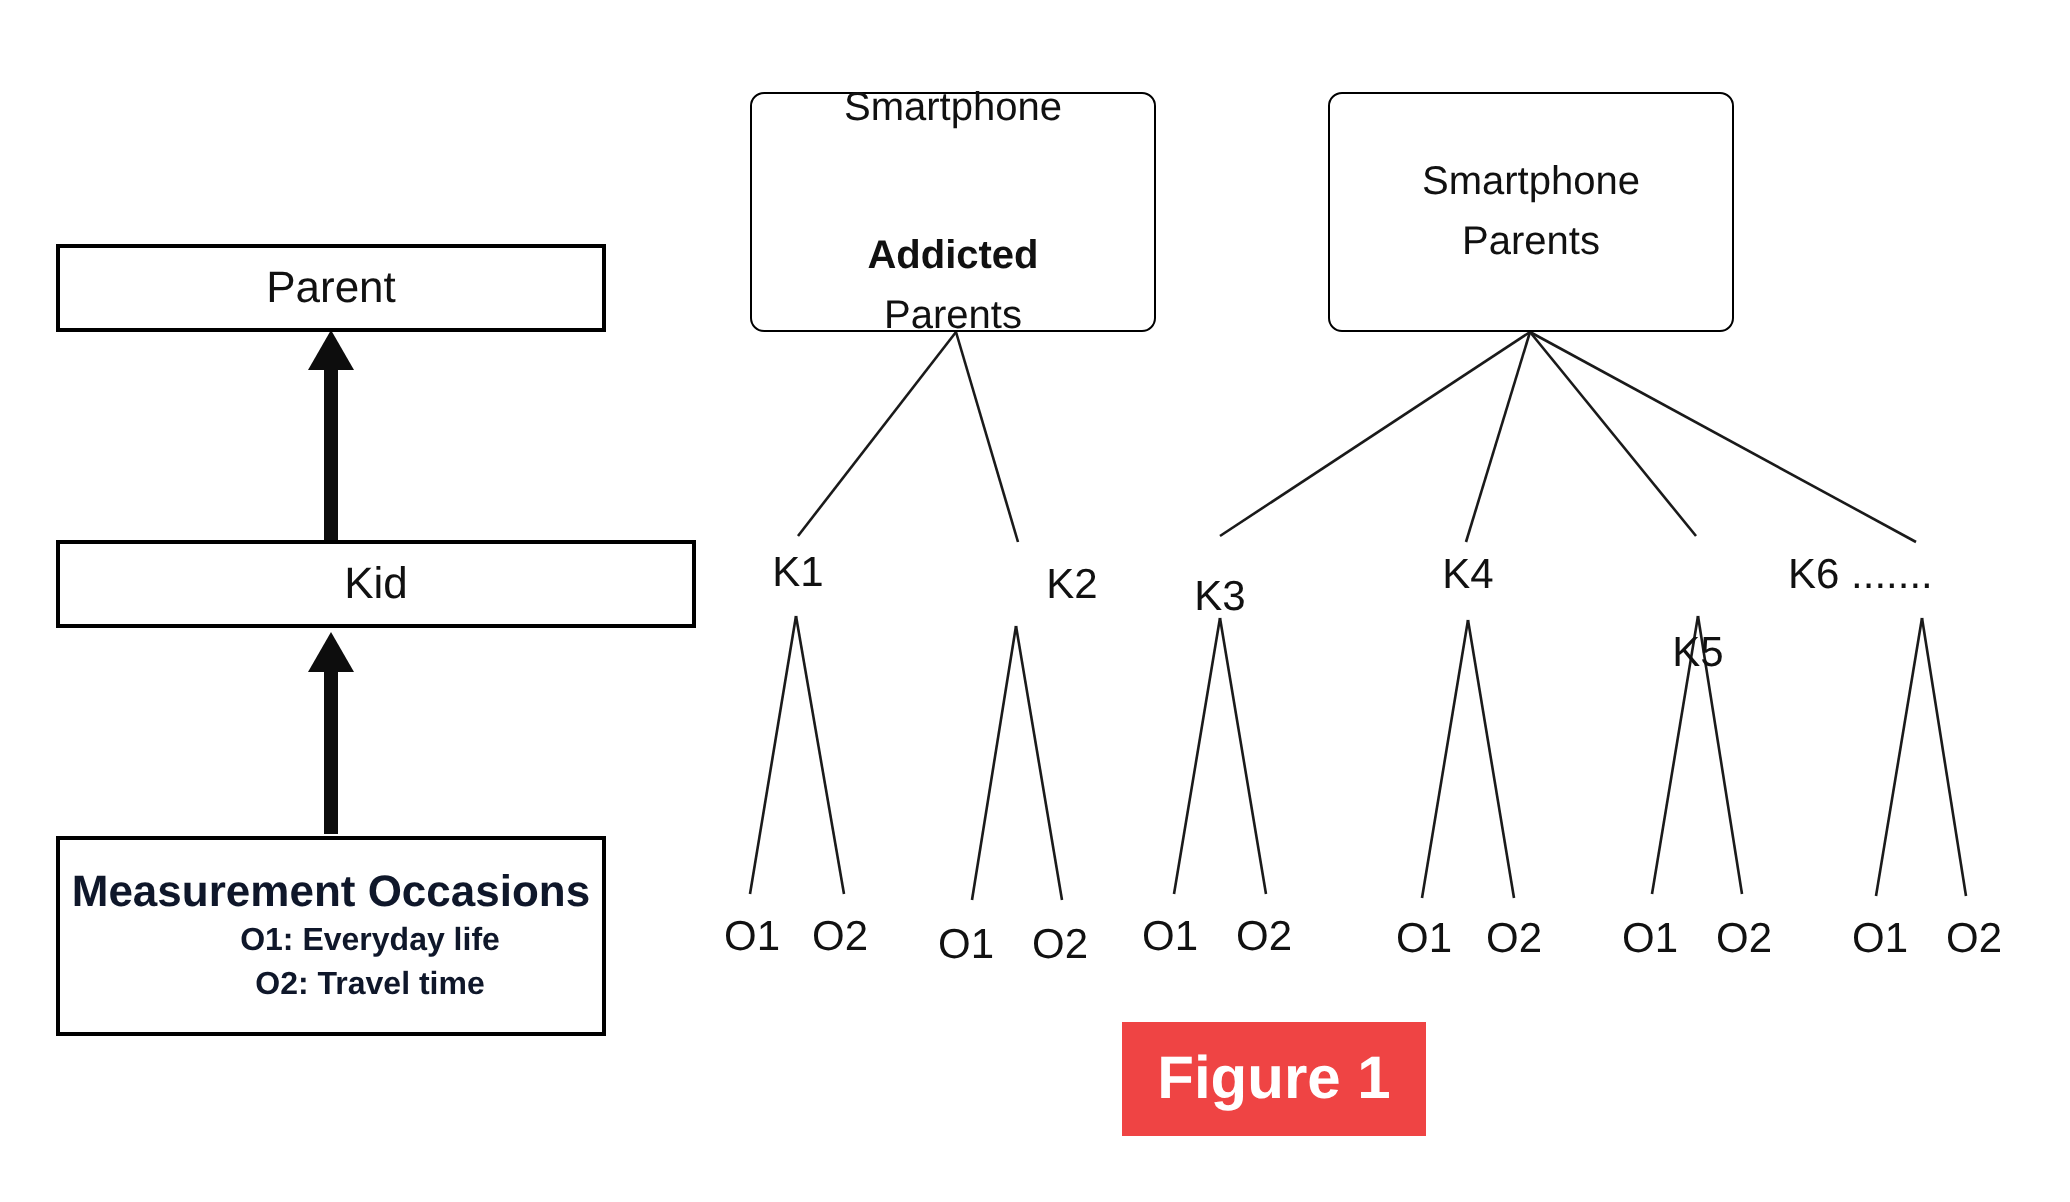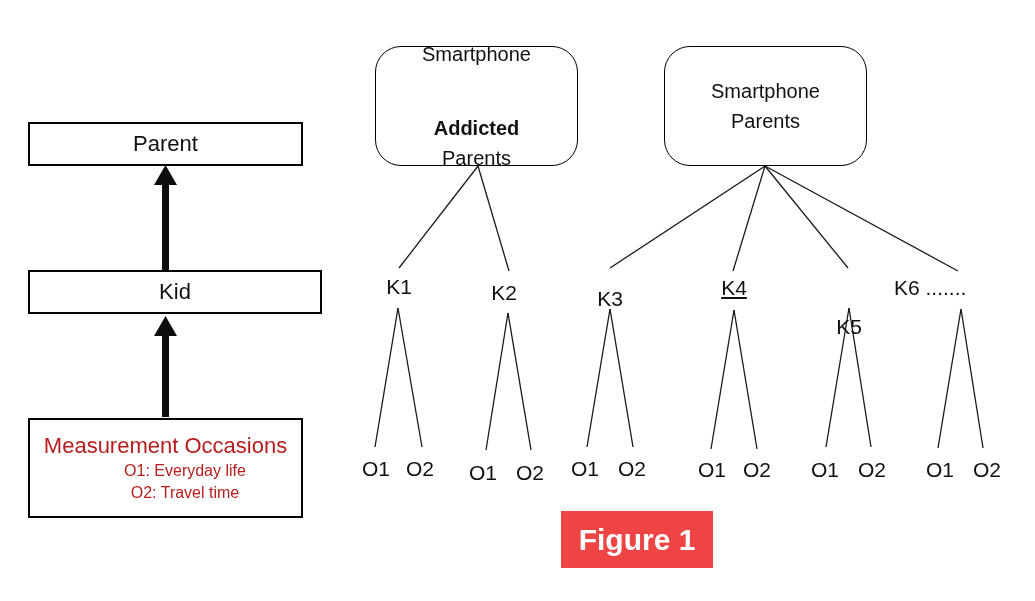--- a/index.html
+++ b/index.html
@@ -36,28 +36,29 @@
   }
   .measure-box {
     position: absolute;
     border: 2px solid #000000;
     background: #ffffff;
     display: flex;
     flex-direction: column;
     align-items: center;
     justify-content: center;
     box-sizing: border-box;
-    color: #b91c1c;
+    color: #0f172a;
+    font-weight: bold;
   }
   .measure-title { font-size: 22px; line-height: 28px; }
   .measure-note { font-size: 16px; line-height: 22px; margin-left: 39px; }
   .round-box {
     position: absolute;
     border: 1.5px solid #000000;
-    border-radius: 26px;
+    border-radius: 7px;
     background: #ffffff;
     display: flex;
     flex-direction: column;
     align-items: center;
     justify-content: center;
     box-sizing: border-box;
     font-size: 20px;
     line-height: 30px;
     color: #111111;
   }
@@ -145,21 +146,21 @@
     <g stroke="#1a1a1a" stroke-width="1.3" fill="none">
       <line x1="961" y1="309" x2="938" y2="448"></line>
       <line x1="961" y1="309" x2="983" y2="448"></line>
     </g>
   </svg>
 
   <div class="rect-box" style="left:28px; top:122px; width:275px; height:44px;">
     <span>Parent</span>
   </div>
 
-  <div class="rect-box" style="left:28px; top:270px; width:294px; height:44px;">
+  <div class="rect-box" style="left:28px; top:270px; width:320px; height:44px;">
     <span>Kid</span>
   </div>
 
   <div class="measure-box" style="left:28px; top:418px; width:275px; height:100px;">
     <div class="measure-title">Measurement Occasions</div>
     <div class="measure-note">O1: Everyday life</div>
     <div class="measure-note">O2: Travel time</div>
   </div>
 
   <div class="round-box" style="left:375px; top:46px; width:203px; height:120px;">
@@ -167,23 +168,23 @@
     <span class="bold-line">Addicted</span>
     <span>Parents</span>
   </div>
 
   <div class="round-box" style="left:664px; top:46px; width:203px; height:120px;">
     <span>Smartphone</span>
     <span>Parents</span>
   </div>
 
   <div class="k-label" style="left:377px; top:275px;text-align:center;">K1</div>
-  <div class="k-label" style="left:482px; top:281px;">K2</div>
+  <div class="k-label" style="left:514px; top:281px;">K2</div>
   <div class="k-label" style="left:588px; top:287px;">K3</div>
-  <div class="k-label" style="left:712px; top:276px;text-decoration:underline;">K4</div>
+  <div class="k-label" style="left:712px; top:276px;">K4</div>
   <div class="k-label" style="left:827px; top:275px;margin-top:40px;">K5</div>
   <div class="k-label wide" style="left:894px; top:276px;">K6 .......</div>
 
   <div class="o-label" style="left:358px; top:457px;">O1</div>
   <div class="o-label" style="left:402px; top:457px;">O2</div>
 
   <div class="o-label" style="left:465px; top:461px;">O1</div>
   <div class="o-label" style="left:512px; top:461px;">O2</div>
 
   <div class="o-label" style="left:567px; top:457px;">O1</div>

